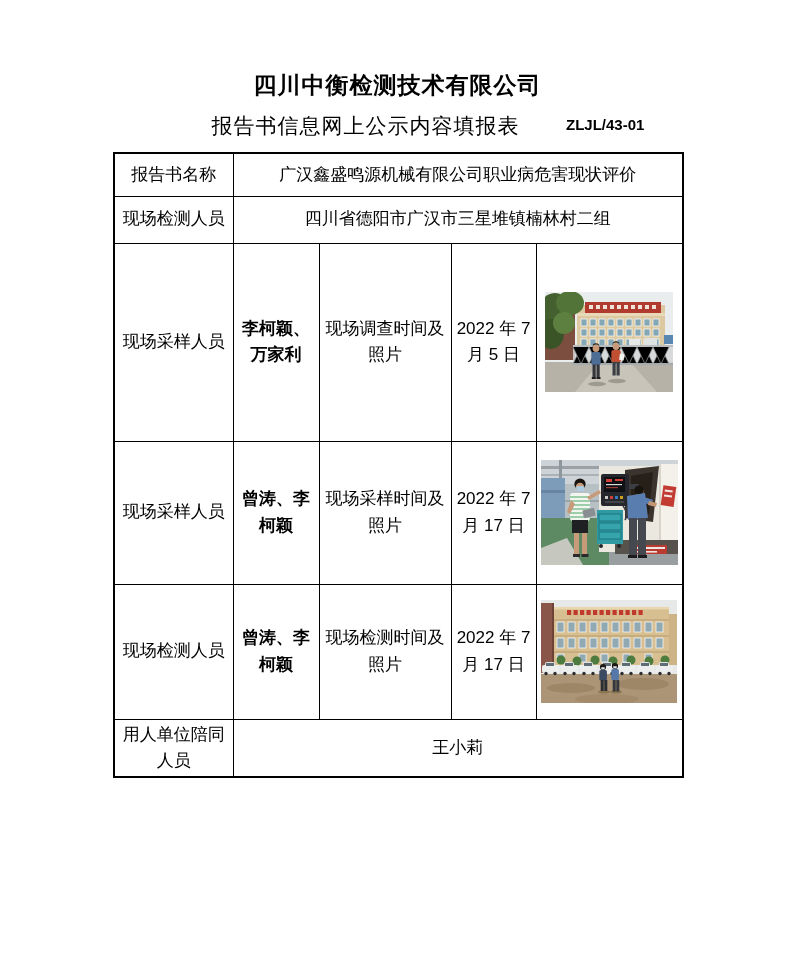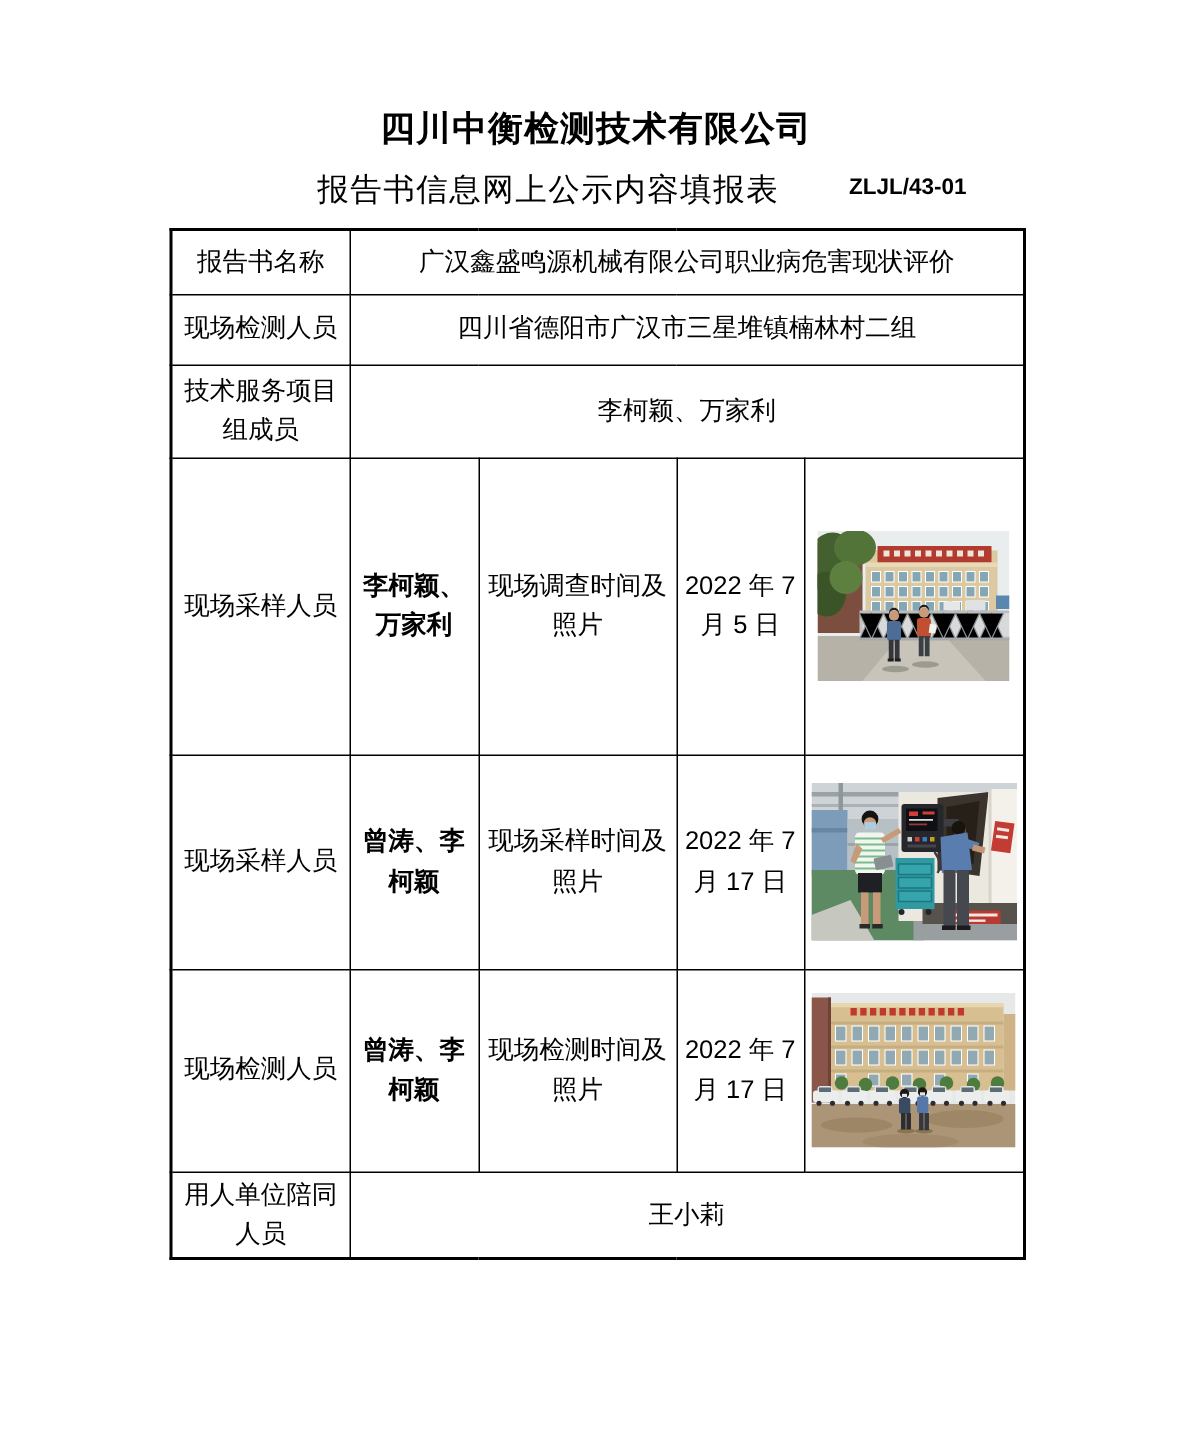--- a/index.html
+++ b/index.html
@@ -70,24 +70,20 @@
       <td class="lbl">报告书名称</td>
       <td class="val" colspan="4">广汉鑫盛鸣源机械有限公司职业病危害现状评价</td>
     </tr>
 
 
     <tr style="height:47px">
       <td class="lbl">现场检测人员</td>
       <td class="val" colspan="4">四川省德阳市广汉市三星堆镇楠林村二组</td>
     </tr>
 
-    <tr style="height:62px">
-      <td class="lbl">技术服务项目组成员</td>
-      <td class="val" colspan="4">李柯颖、万家利</td>
-    </tr>
 
     <tr style="height:198px">
       <td class="lbl">现场采样人员</td>
       <td class="names">李柯颖、万家利</td>
       <td class="time">现场调查时间及照片</td>
       <td class="date">2022 年 7 月 5 日</td>
       <td class="photo-cell">
 
         <svg class="photo" width="128" height="100" viewBox="0 0 128 100">
           <rect x="0" y="0" width="128" height="100" fill="#e9edee"></rect>

